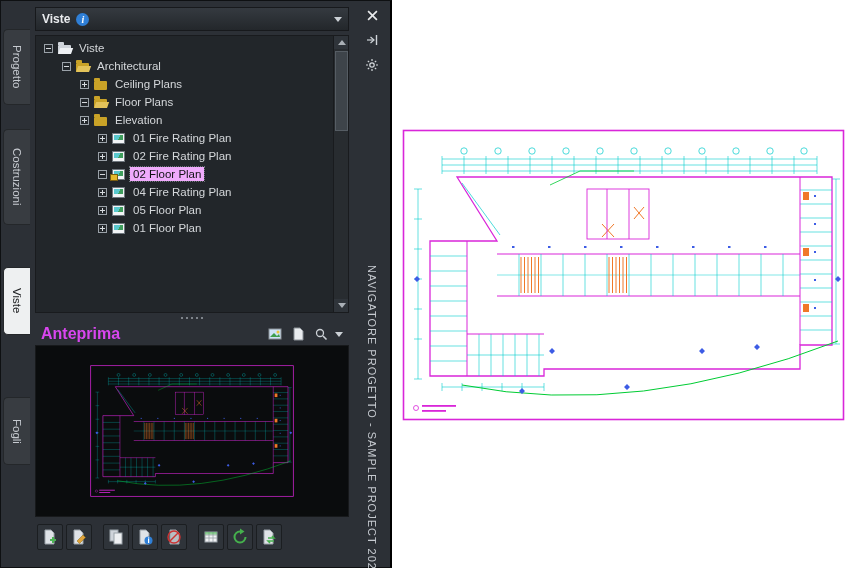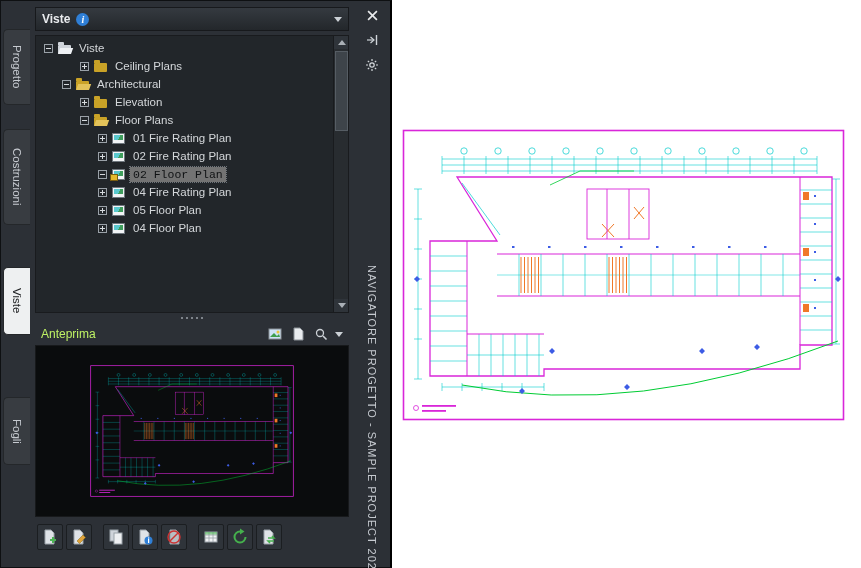--- a/index.html
+++ b/index.html
@@ -57,40 +57,40 @@
             position:relative; margin-right:5px; flex:none; }
   .i-view::before { content:""; position:absolute; left:1px; top:1px; right:1px; height:5px;
                     background:linear-gradient(120deg,#59c7cd 0 55%,#3f9e5d 55%); }
   .i-view.locked::after { content:""; position:absolute; left:-3px; bottom:-2px; width:6px; height:5px;
                           background:#e5b92c; border:1px solid #7a5d10; }
   .i-sheet { width:12px; height:11px; background:#f2f4f6; border:1px solid #6f777e;
              position:relative; margin-right:5px; flex:none; }
   .i-sheet::before { content:""; position:absolute; left:2px; top:2px; width:7px; height:1px;
                      background:#c93cc9; box-shadow:0 3px 0 #3d5ce5, 0 6px 0 #c93cc9; }
   .tlbl { padding:1px 3px; }
-  .tlbl.sel { background:#737373; color:#101214; outline:1px dotted #6e747a;font-family:Liberation Mono, monospace; }
+  .tlbl.sel { background:#f0abfc; color:#101214; outline:1px dotted #6e747a; }
 
   
   .sbar { position:absolute; right:0; top:0; bottom:0; width:15px; background:#282c30; border-left:1px solid #191b1e; }
   .sbtn { position:absolute; left:0; width:15px; height:13px; background:#2f343a; display:flex;
           align-items:center; justify-content:center; }
   .sbtn.up{top:0}.sbtn.down{bottom:0}
   .tri-up { width:0;height:0;border-left:4px solid transparent;border-right:4px solid transparent;border-bottom:5px solid #aab0b6; }
   .tri-dn { width:0;height:0;border-left:4px solid transparent;border-right:4px solid transparent;border-top:5px solid #aab0b6; }
   .sthumb { position:absolute; left:1px; width:13px; top:15px; height:80px; background:#3e444a; border:1px solid #565d64; }
 
   
   .splitter { position:absolute; left:4px; right:4px; top:312px; height:10px; display:flex;
               align-items:center; justify-content:center; gap:3px; cursor:row-resize; }
   .splitter i { width:2px; height:2px; border-radius:50%; background:#9aa1a8; }
 
   
   .pv-head { position:absolute; left:4px; right:4px; top:322px; height:22px; display:flex;
              align-items:center; padding:0 6px; background:#2c3036; }
-  .pv-head .t { color:#bef264; font-size:12px; font-weight:normal; }
+  .pv-head .t { color:#d946ef; font-size:16px; font-weight:bold; }
   .pv-icons { display:flex; align-items:center; gap:5px; margin-left:auto; }
   .icon-btn { width:18px; height:16px; display:flex; align-items:center; justify-content:center; cursor:pointer; }
 
   
   .pv-pane { position:absolute; left:4px; right:4px; top:344px; height:172px; background:#0a0c0d;
              border:1px solid #17191b; display:flex; align-items:center; justify-content:center; }
 
   
   .btoolbar { position:absolute; left:4px; right:4px; top:521px; height:30px; display:flex;
               align-items:center; gap:3px; padding-left:2px; }
@@ -235,40 +235,40 @@
         <span class="spacer"></span>
         <span class="i-chev"></span>
       </div>
 
       <div class="tree">
         <div class="trow l0">
           <span class="expander"></span>
           <span class="i-folder open root"></span>
           <span class="tlbl">Viste</span>
         </div>
-        <div class="trow l2">
-          <span class="expander plus"></span>
-          <span class="i-folder"></span>
-          <span class="tlbl">Ceiling Plans</span>
-        </div>
         <div class="trow l1">
           <span class="expander"></span>
           <span class="i-folder open"></span>
           <span class="tlbl">Architectural</span>
         </div>
         <div class="trow l2">
           <span class="expander plus"></span>
           <span class="i-folder"></span>
-          <span class="tlbl">Elevation</span>
+          <span class="tlbl">Ceiling Plans</span>
         </div>
         <div class="trow l2">
           <span class="expander"></span>
           <span class="i-folder open"></span>
           <span class="tlbl">Floor Plans</span>
         </div>
+        <div class="trow l2">
+          <span class="expander plus"></span>
+          <span class="i-folder"></span>
+          <span class="tlbl">Elevation</span>
+        </div>
         <div class="trow l3">
           <span class="expander plus"></span>
           <span class="i-view"></span>
           <span class="tlbl">01 Fire Rating Plan</span>
         </div>
         <div class="trow l3">
           <span class="expander plus"></span>
           <span class="i-view"></span>
           <span class="tlbl">02 Fire Rating Plan</span>
         </div>
@@ -283,21 +283,21 @@
           <span class="tlbl">04 Fire Rating Plan</span>
         </div>
         <div class="trow l3">
           <span class="expander plus"></span>
           <span class="i-view"></span>
           <span class="tlbl">05 Floor Plan</span>
         </div>
         <div class="trow l3">
           <span class="expander plus"></span>
           <span class="i-view"></span>
-          <span class="tlbl">04 Floor Plan</span>
+          <span class="tlbl">01 Floor Plan</span>
         </div>
 
         <div class="sbar">
           <div class="sbtn up">
               <span class="tri-up"></span>
             </div>
           <div class="sthumb"></div>
           <div class="sbtn down">
               <span class="tri-dn"></span>
             </div>

